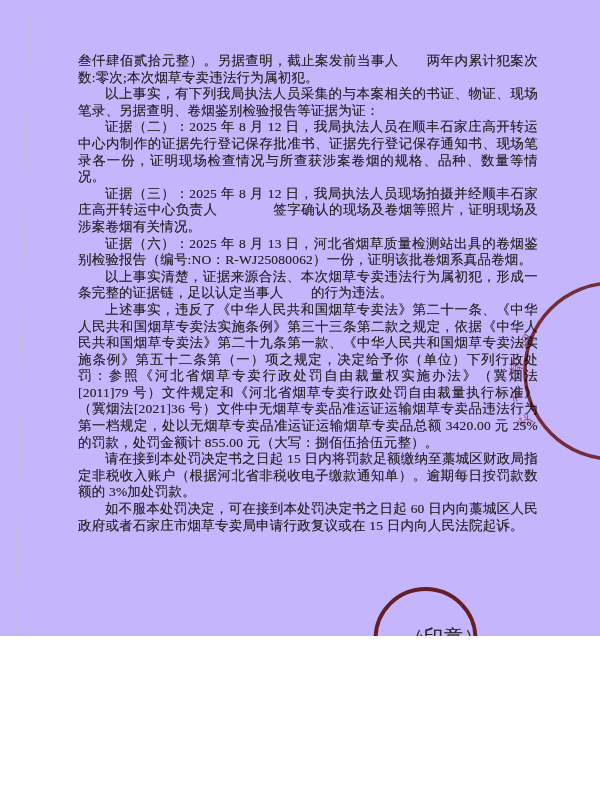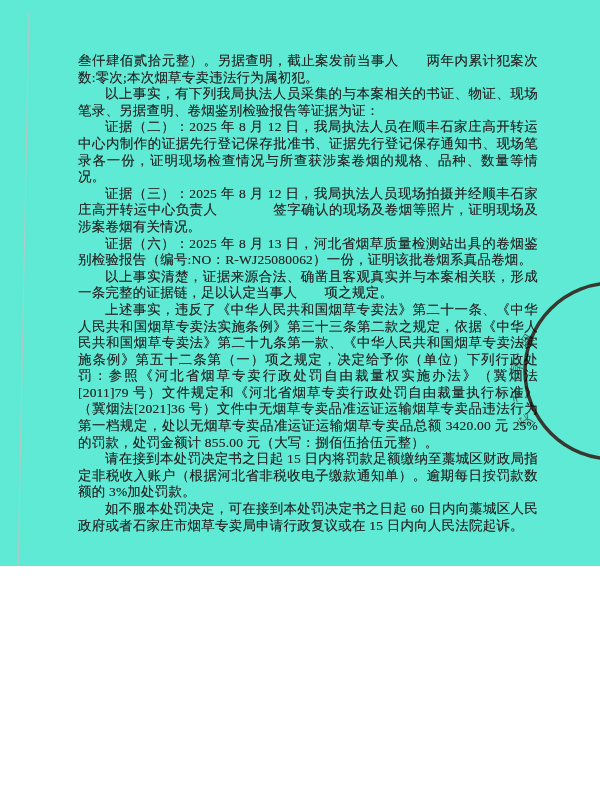--- a/index.html
+++ b/index.html
@@ -1,19 +1,19 @@
 <!DOCTYPE html>
 <html><head>
 <meta charset="utf-8">
 <style>
   html,body{margin:0;padding:0;background:#ffffff;}
   .page{
     position:relative;
-    width:600px;height:566px;
-    background:#5eead4;
+    width:600px;height:636px;
+    background:#c4b5fd;
     overflow:hidden;
     font-family:"Liberation Serif","DejaVu Serif",serif;
   }
   
   .edge-svg{position:absolute;left:0;top:0;width:600px;height:800px;pointer-events:none;}
 
   
   .doc-text{
     position:absolute;left:78px;top:53px;width:460px;
     font-size:13.5px;line-height:16.6px;
@@ -52,21 +52,21 @@
     <line x1="29" y1="12" x2="14" y2="780" stroke="#c4c4c8" stroke-width="1" opacity="0.85"></line>
     <line x1="10" y1="783" x2="420" y2="776" stroke="#c8c8cc" stroke-width="1.2" opacity="0.8" stroke-dasharray="26 14 40 20 70 12 90 18"></line>
   </svg>
 
   <div class="doc-text">
     <p class="cont">叁仟肆佰贰拾元整）。另据查明，截止案发前当事人　　两年内累计犯案次数:零次;本次烟草专卖违法行为属初犯。</p>
     <p>以上事实，有下列我局执法人员采集的与本案相关的书证、物证、现场笔录、另据查明、卷烟鉴别检验报告等证据为证：</p>
     <p>证据（二）：2025 年 8 月 12 日，我局执法人员在顺丰石家庄高开转运中心内制作的证据先行登记保存批准书、证据先行登记保存通知书、现场笔录各一份，证明现场检查情况与所查获涉案卷烟的规格、品种、数量等情况。</p>
     <p>证据（三）：2025 年 8 月 12 日，我局执法人员现场拍摄并经顺丰石家庄高开转运中心负责人　　　　签字确认的现场及卷烟等照片，证明现场及涉案卷烟有关情况。</p>
     <p>证据（六）：2025 年 8 月 13 日，河北省烟草质量检测站出具的卷烟鉴别检验报告（编号:NO：R-WJ25080062）一份，证明该批卷烟系真品卷烟。</p>
-    <p>以上事实清楚，证据来源合法、确凿且客观真实并与本案相关联，形成一条完整的证据链，足以认定当事人　　项之规定。</p>
+    <p>以上事实清楚，证据来源合法、本次烟草专卖违法行为属初犯，形成一条完整的证据链，足以认定当事人　　的行为违法。</p>
     <p>上述事实，违反了《中华人民共和国烟草专卖法》第二十一条、《中华人民共和国烟草专卖法实施条例》第三十三条第二款之规定，依据《中华人民共和国烟草专卖法》第二十九条第一款、《中华人民共和国烟草专卖法实施条例》第五十二条第（一）项之规定，决定给予你（单位）下列行政处罚：参照《河北省烟草专卖行政处罚自由裁量权实施办法》（冀烟法[2011]79 号）文件规定和《河北省烟草专卖行政处罚自由裁量执行标准》（冀烟法[2021]36 号）文件中无烟草专卖品准运证运输烟草专卖品违法行为第一档规定，处以无烟草专卖品准运证运输烟草专卖品总额 3420.00 元 25%的罚款，处罚金额计 855.00 元（大写：捌佰伍拾伍元整）。</p>
     <p>请在接到本处罚决定书之日起 15 日内将罚款足额缴纳至藁城区财政局指定非税收入账户（根据河北省非税收电子缴款通知单）。逾期每日按罚款数额的 3%加处罚款。</p>
     <p>如不服本处罚决定，可在接到本处罚决定书之日起 60 日内向藁城区人民政府或者石家庄市烟草专卖局申请行政复议或在 15 日内向人民法院起诉。</p>
   </div>
 
   <span class="print-label" style="left:404px;top:624px;letter-spacing:1px;">（印章）</span>
 
   <span class="hand" style="left:344px;top:651px;transform:rotate(-10deg) skewX(-6deg);">2025</span>
   <span class="print-label" style="left:384px;top:655px;">年</span>
   <span class="hand" style="left:405px;top:650px;transform:rotate(-6deg);">10</span>

